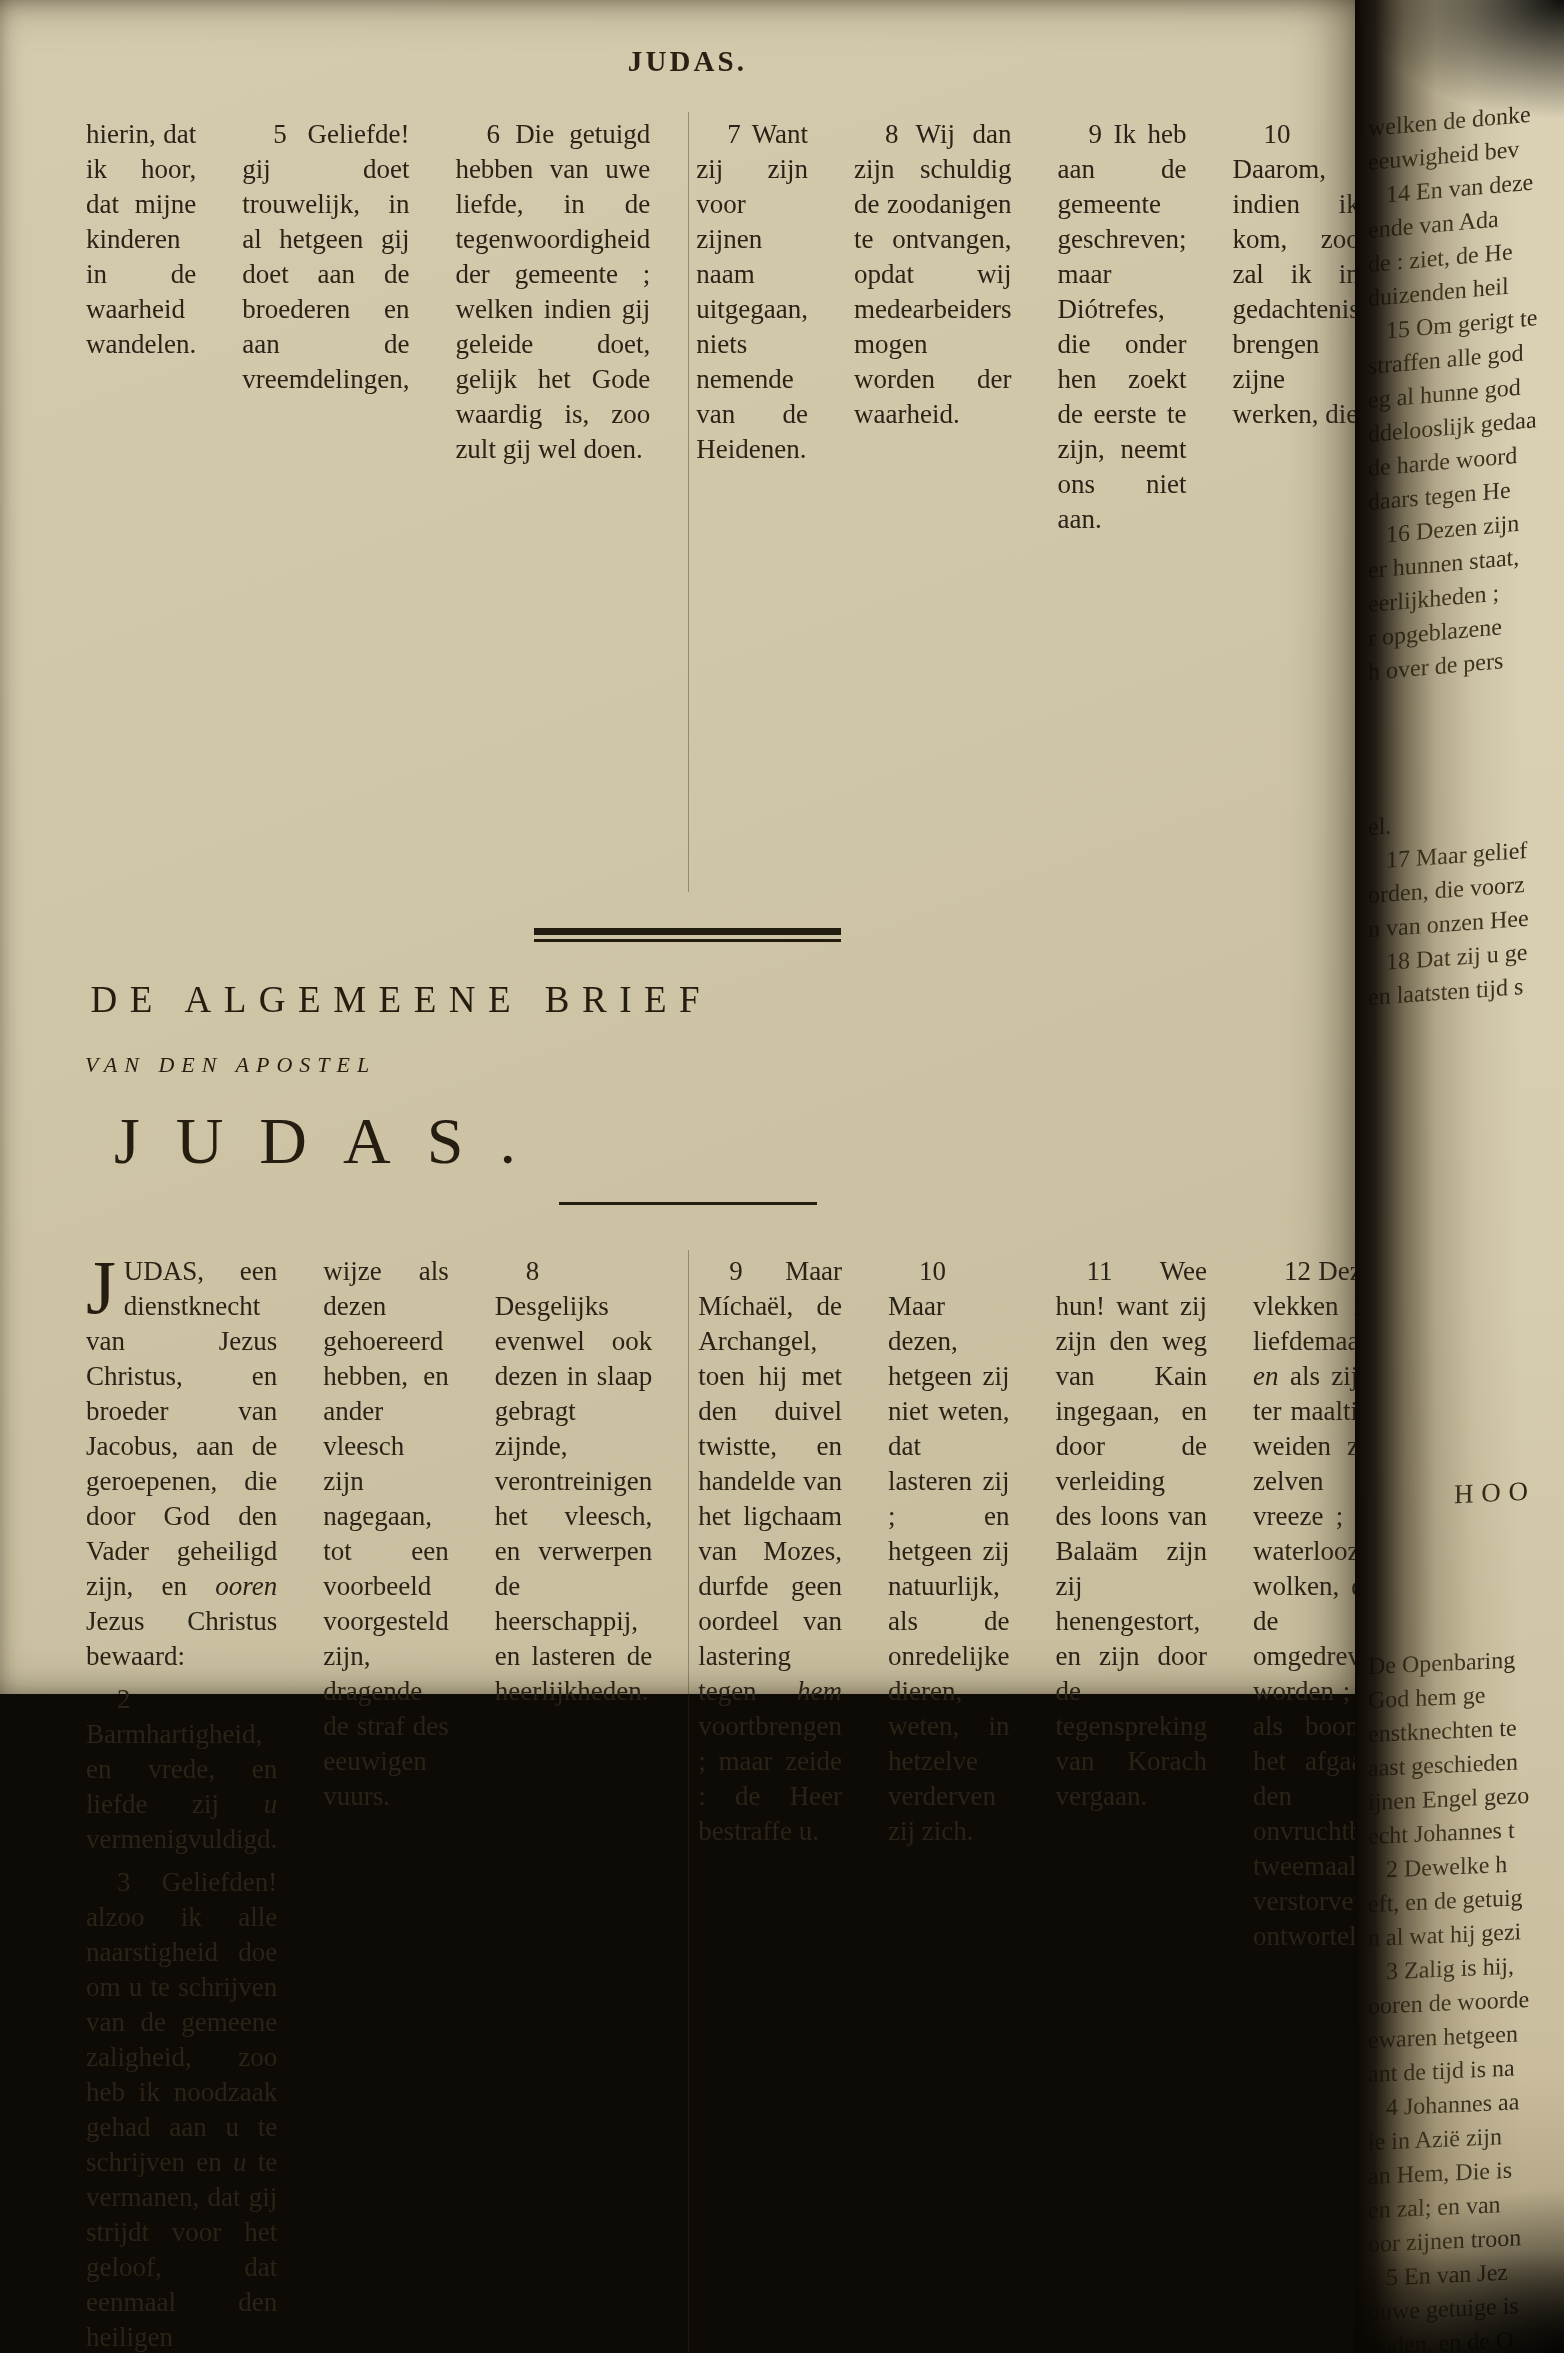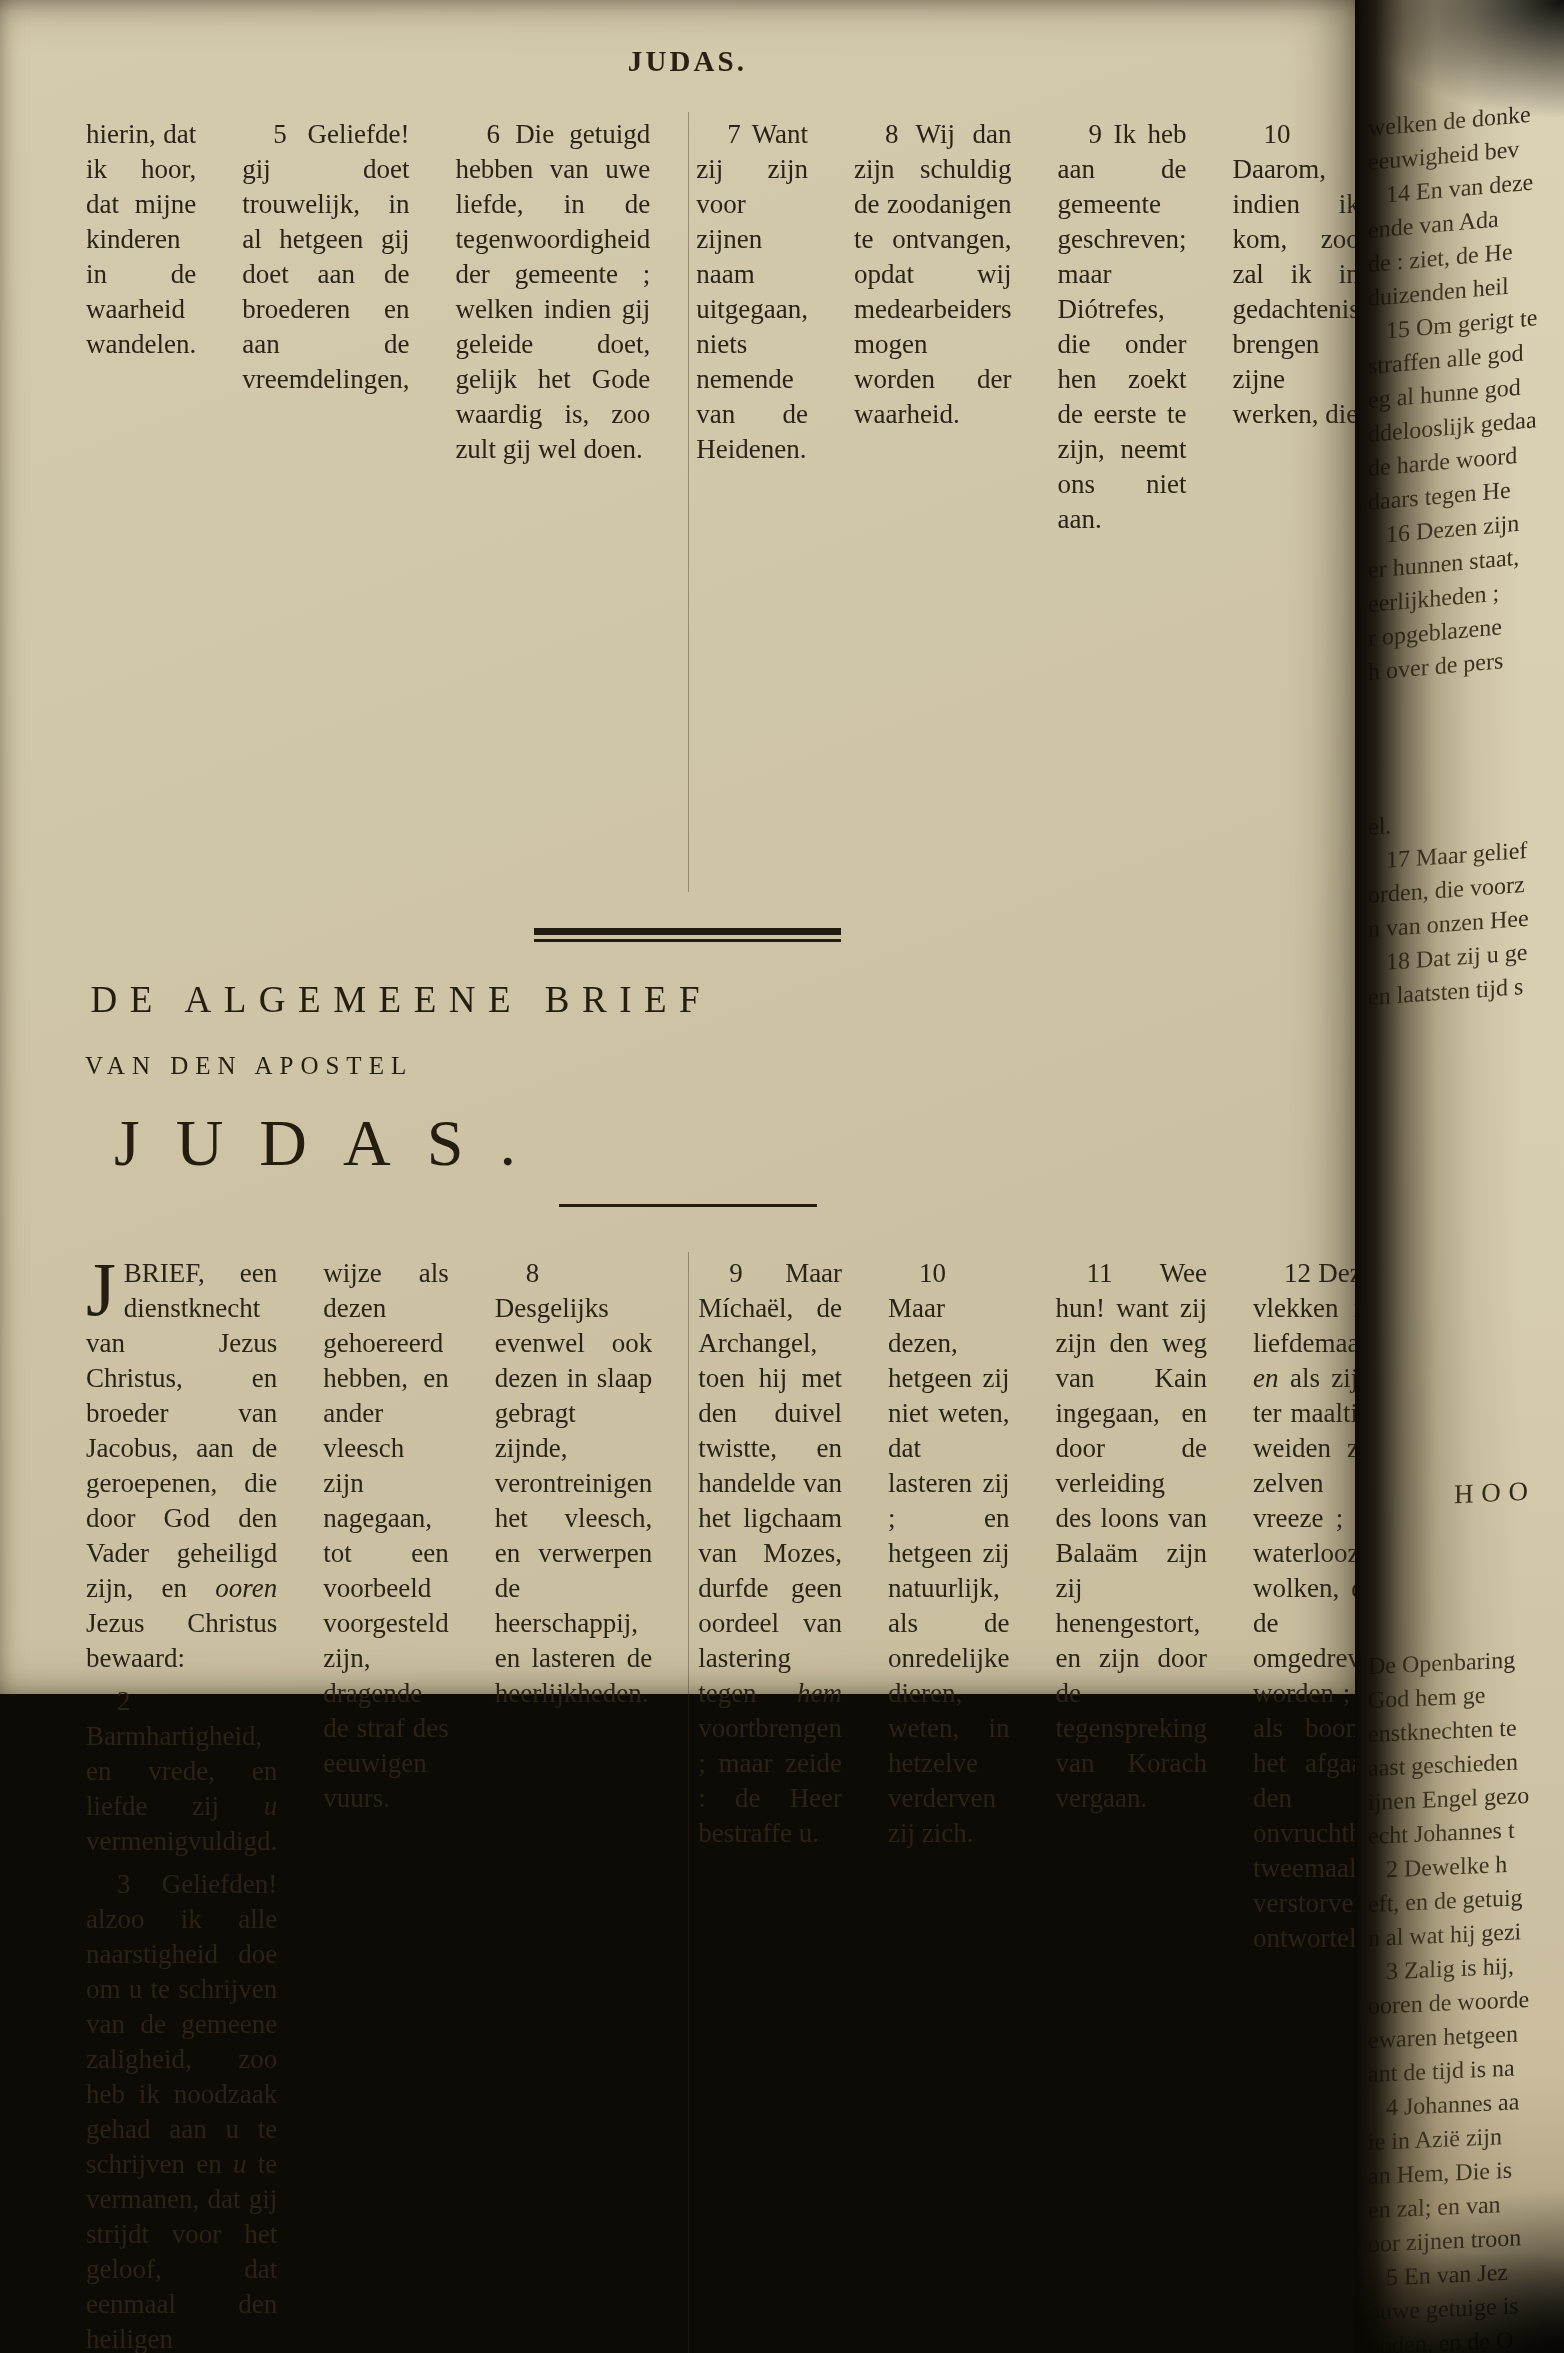--- a/index.html
+++ b/index.html
@@ -38,21 +38,21 @@
 
   
   .divider {
     width:307px; margin:33px auto 0; height:3.9px;
     border-top:7px solid #221b0f; border-bottom:3.9px solid #221b0f;
   }
 
   
   .brief-heading { color:#241d10; }
   .bh1 { margin-top:36px; font-size:37px; letter-spacing:12.5px; padding-left:12.5px; }
-  .bh2 { margin-top:31px; font-size:25px; letter-spacing:7px; padding-left:7px; }
+  .bh2 { margin-top:31px; font-size:22px; letter-spacing:7px; padding-left:7px;font-style:italic; }
   .bh3 { margin-top:25px; font-size:66px; letter-spacing:36px; padding-left:36px; }
   .bh-rule { width:258px; height:3.1px; background:#241d10; margin:23.5px auto 0; }
 
   .jude { margin-top:41px; min-height:1095px; }
 
   .opening { text-indent:0 !important; }
   .dropcap {
     float:left; font-size:77px; line-height:63px; padding:1.6px 7.8px 0 0;
     color:#241d10;
   }
@@ -111,21 +111,21 @@
 
     <div class="brief-heading">
       <div class="bh1">DE ALGEMEENE BRIEF</div>
       <div class="bh2">VAN DEN APOSTEL</div>
       <div class="bh3">JUDAS.</div>
       <div class="bh-rule"></div>
     </div>
 
     <div class="section jude">
       <div class="col">
-        <p class="verse opening"><span class="dropcap">J</span><span class="caps">BRIEF,</span>
+        <p class="verse opening"><span class="dropcap">J</span><span class="caps">UDAS,</span>
           <span>een dienstknecht van Jezus Christus, en broeder van Jacobus, aan de geroepenen, die door God den Vader geheiligd zijn, en <i>ooren</i> Jezus Christus bewaard:</span></p>
         <div class="cont-noreset" style="display:contents">
           
         <p class="verse">2 Barmhartigheid, en vrede, en liefde zij <i>u</i> vermenigvuldigd.</p><p class="verse">3 Geliefden! alzoo ik alle naarstigheid doe om u te schrijven van de gemeene zaligheid, zoo heb ik noodzaak gehad aan u te schrijven en <i>u</i> te vermanen, dat gij strijdt voor het geloof, dat eenmaal den heiligen overgeleverd is.</p></div>
       </div>
       <div class="col cont">
         
       <p class="verse">wijze als dezen gehoereerd hebben, en ander vleesch zijn nagegaan, tot een voorbeeld voorgesteld zijn, dragende de straf des eeuwigen vuurs.</p><p class="verse">8 Desgelijks evenwel ook dezen in slaap gebragt zijnde, verontreinigen het vleesch, en verwerpen de heerschappij, en lasteren de heerlijkheden.</p><p class="verse">9 Maar Míchaël, de Archangel, toen hij met den duivel twistte, en handelde van het ligchaam van Mozes, durfde geen oordeel van lastering tegen <i>hem</i> voortbrengen ; maar zeide : de Heer bestraffe u.</p><p class="verse">10 Maar dezen, hetgeen zij niet weten, dat lasteren zij ; en hetgeen zij natuurlijk, als de onredelijke dieren, weten, in hetzelve verderven zij zich.</p><p class="verse">11 Wee hun! want zij zijn den weg van Kain ingegaan, en door de verleiding des loons van Balaäm zijn zij henengestort, en zijn door de tegenspreking van Korach vergaan.</p><p class="verse">12 Dezen zijn vlekken in uwe liefdemaaltijden, <i>en</i> als zij met u ter maaltijd zijn, weiden zij zich zelven zonder vreeze ; zij zijn waterlooze wolken, die van de winden omgedreven worden ; zij zijn als boomen in het afgaan van den herfst, onvruchtbaar, tweemaal verstorven, <i>en</i> ontworteld ;</p><p class="verse">13 Wilde baren der zee, hunne eigene schande opschuimende ; dwalende sterren,</p></div>
       <div class="col-rule"></div>
     </div>

